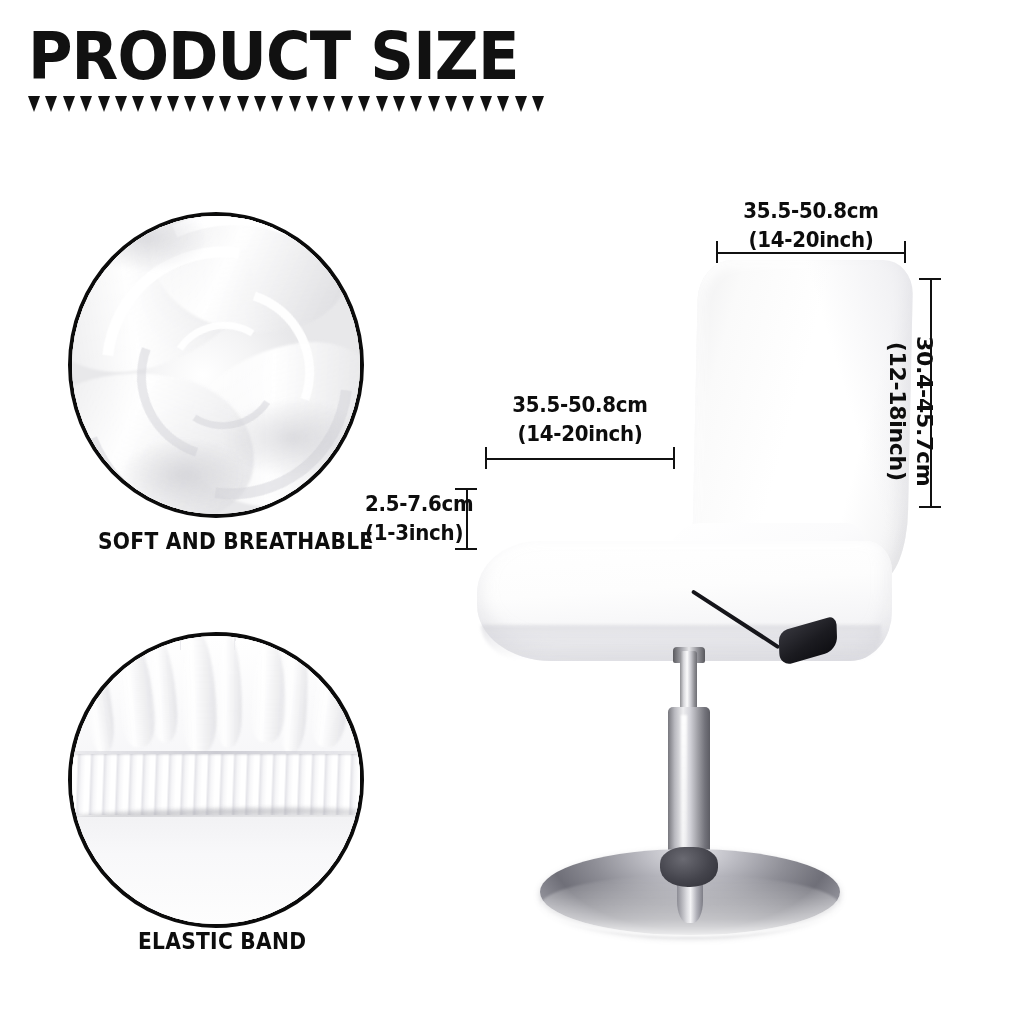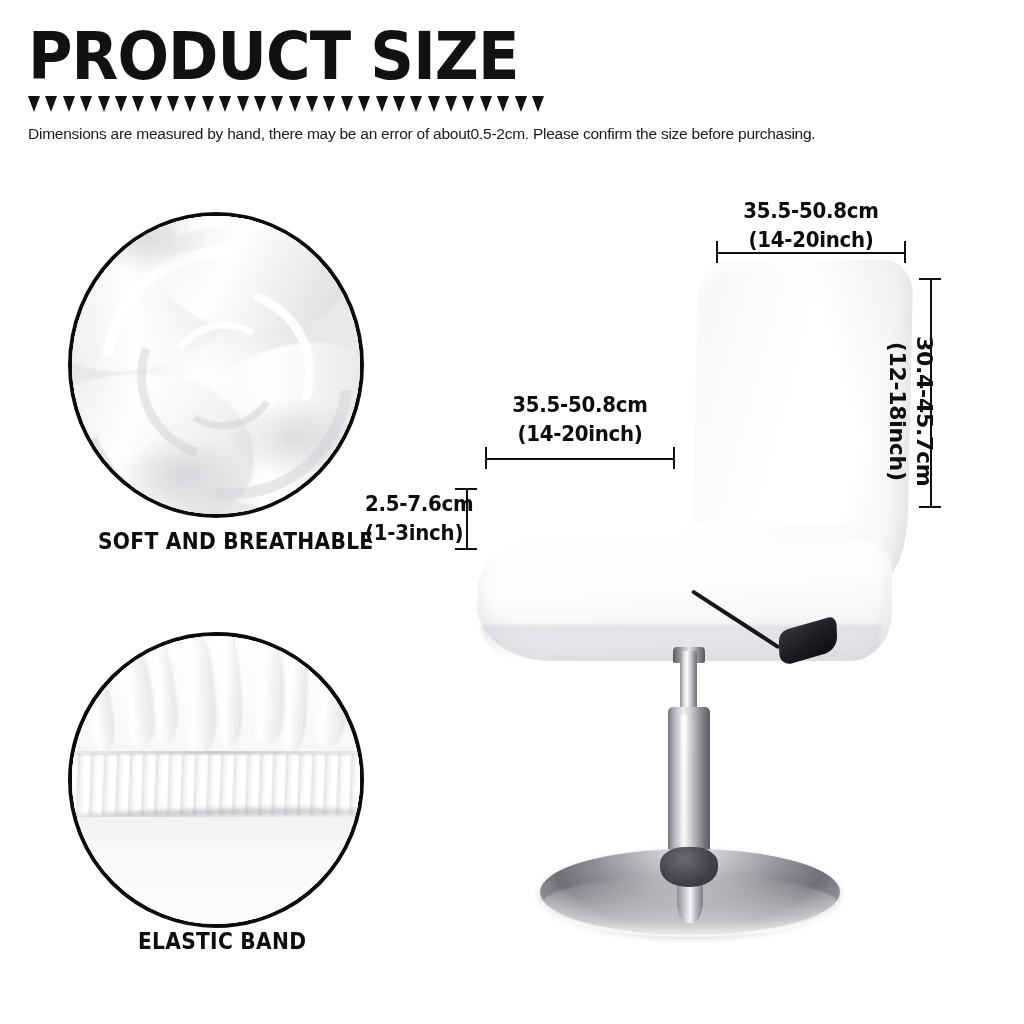--- a/index.html
+++ b/index.html
@@ -476,21 +476,20 @@
       <div class="tri"></div>
       <div class="tri"></div>
       <div class="tri"></div>
       <div class="tri"></div>
       <div class="tri"></div>
       <div class="tri"></div>
       <div class="tri"></div>
       <div class="tri"></div>
     </div>
 
-  <div id="header-subtitle">Dimensions are measured by hand, there may be an error of about0.5-2cm. Please confirm the size before purchasing.</div>
 
   <div class="feature-circle" id="circle-fabric">
     <div class="fabric-swirl">
       <div class="fold fold-1"></div>
       <div class="fold fold-2"></div>
       <div class="fold fold-3"></div>
       <div class="fold fold-4"></div>
       <div class="swirl-arc swirl-a"></div>
       <div class="swirl-arc swirl-b"></div>
       <div class="swirl-arc swirl-c"></div>

